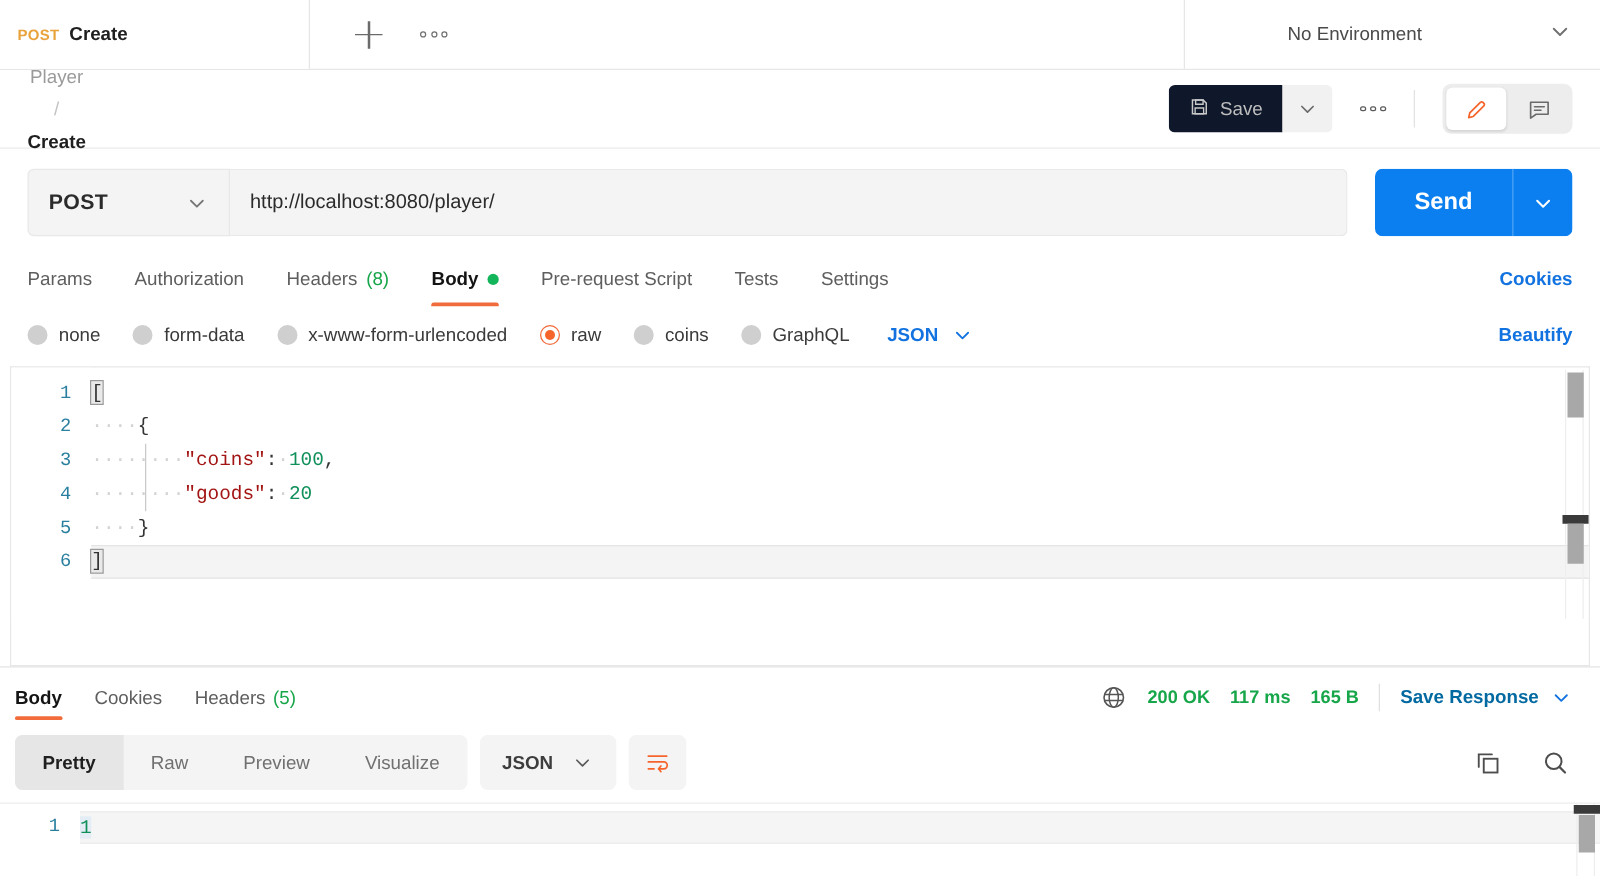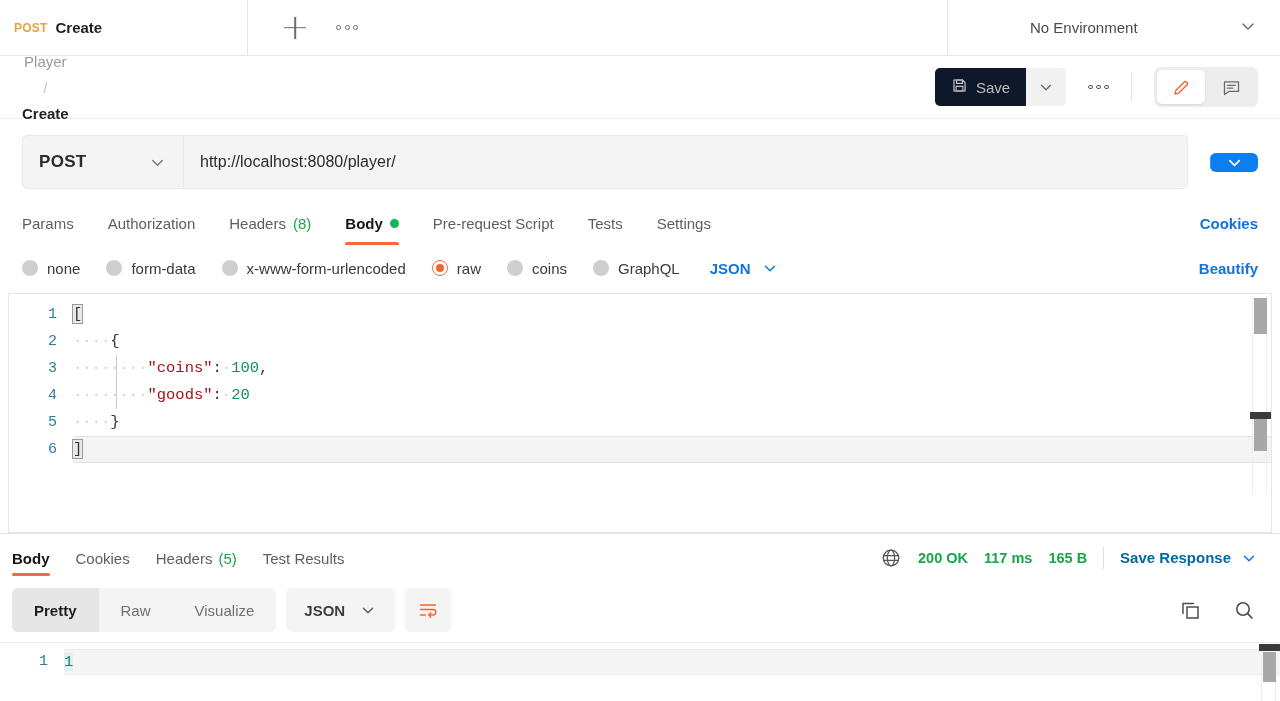--- a/index.html
+++ b/index.html
@@ -232,20 +232,21 @@
     <div class="method-box">
       <span class="method-txt">POST</span>
       <svg width="19" height="19" viewBox="0 0 20 20" fill="none">
           <path d="M5 8l5 5 5-5" stroke="#777" stroke-width="1.5" stroke-linecap="round" stroke-linejoin="round"></path>
         </svg>
     </div>
     <div class="url-box">
       <span class="url-txt" placeholder="Enter URL or paste text">http://localhost:8080/player/</span>
     </div>
     <div class="send-grp">
+      <button class="send-btn">Send</button>
       <div class="send-caret">
         <svg width="19" height="19" viewBox="0 0 20 20" fill="none">
             <path d="M5 8l5 5 5-5" stroke="#fff" stroke-width="1.7" stroke-linecap="round" stroke-linejoin="round"></path>
           </svg>
       </div>
     </div>
   </div>
 
   <div class="reqtabs" id="reqtabs">
       <div class="rt">
@@ -342,23 +343,20 @@
     <div class="resptabs" id="resptabs">
         <div class="rsp-t active">
           <span>Body</span>
         </div>
         <div class="rsp-t">
           <span>Cookies</span>
         </div>
         <div class="rsp-t">
           <span>Headers</span>
           <span class="count">(5)</span>
-        </div>
-        <div class="rsp-t">
-          <span>Test Results</span>
         </div>
       <div class="status">
         <span class="iconbtn">
           <svg width="22" height="22" viewBox="0 0 24 24" fill="none">
               <circle cx="12" cy="12" r="8.5" stroke="#555" stroke-width="1.4"></circle>
               <ellipse cx="12" cy="12" rx="4" ry="8.5" stroke="#555" stroke-width="1.3"></ellipse>
               <path d="M3.6 9.4h16.8M3.6 14.6h16.8" stroke="#555" stroke-width="1.3"></path>
             </svg>
         </span>
         <span class="st-val">200 OK</span>
@@ -371,20 +369,21 @@
               <path d="M5 8l5 5 5-5" stroke="#1272e0" stroke-width="1.6" stroke-linecap="round" stroke-linejoin="round"></path>
             </svg>
         </span>
       </div>
     </div>
 
     <div class="respctl">
       <div class="seg" id="viewmodes">
           <div class="seg-i active">Pretty</div>
           <div class="seg-i">Raw</div>
+          <div class="seg-i">Preview</div>
           <div class="seg-i">Visualize</div>
         </div>
       <div class="fmt-sel">
         <span>JSON</span>
         <svg width="18" height="18" viewBox="0 0 20 20" fill="none">
             <path d="M5 8l5 5 5-5" stroke="#5a5a5a" stroke-width="1.5" stroke-linecap="round" stroke-linejoin="round"></path>
           </svg>
       </div>
       <div class="wrapbtn">
         <svg width="22" height="22" viewBox="0 0 24 24" fill="none">

